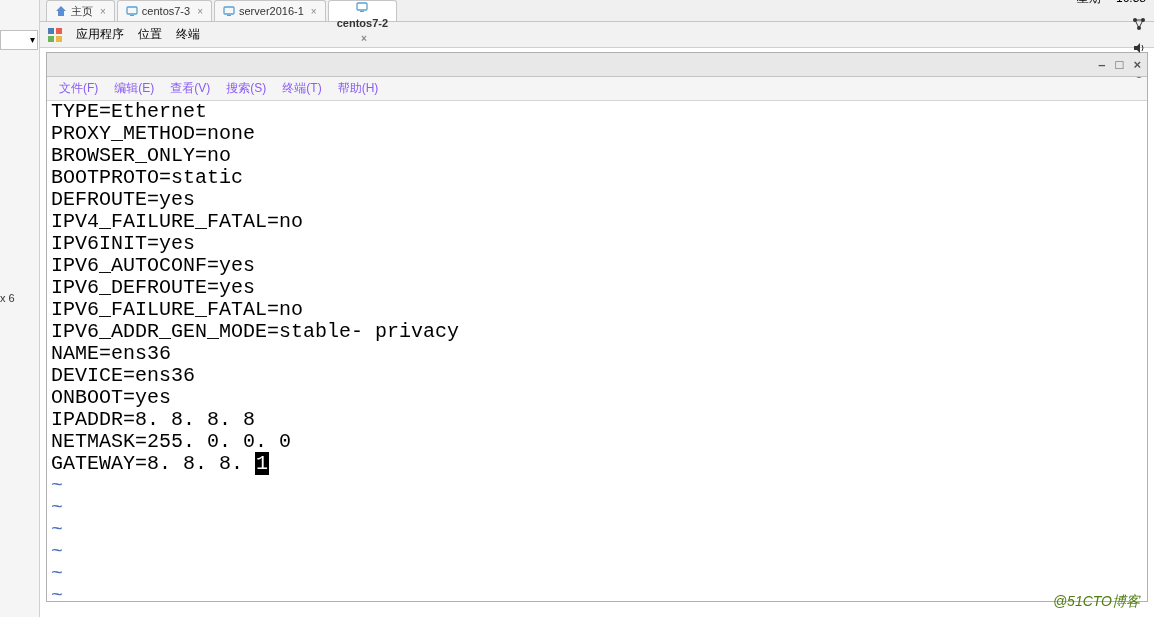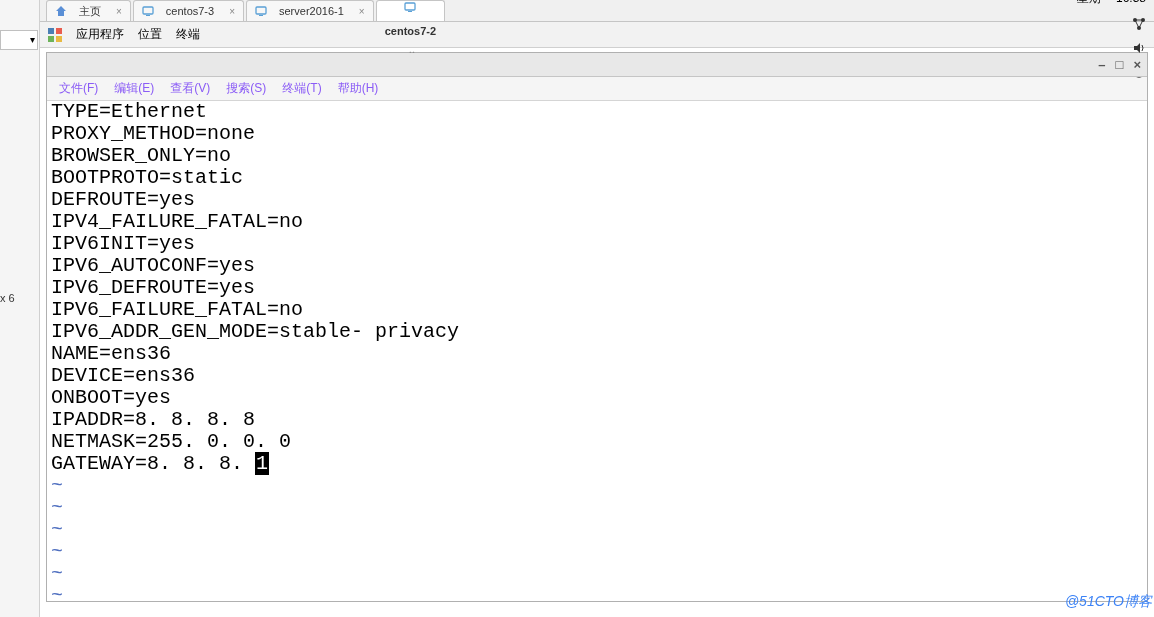--- a/index.html
+++ b/index.html
@@ -52,21 +52,21 @@
       height: 22px;
       background: #f0f0f0;
       border-bottom: 1px solid #c5c5c5;
       display: flex;
       align-items: stretch;
       padding-left: 6px;
     }
     .tab {
       display: flex;
       align-items: center;
-      gap: 12px;
+      gap: 4px;
       padding: 0 8px;
       border: 1px solid #c5c5c5;
       border-bottom: none;
       background: #f7f7f7;
       margin-right: 2px;
       border-radius: 3px 3px 0 0;
       font-size: 11px;
       color: #333;
       cursor: pointer;
     }
@@ -167,24 +167,24 @@
       white-space: pre;
     }
     .tilde { color: #5070c0; }
     .cursor-block {
       background: #000;
       color: #fff;
       padding: 0 1px;
     }
     .watermark {
       position: absolute;
-      right: 2px;
+      right: 14px;
       bottom: 6px;
       font-size: 14px;
-      color: #3b82f6;
+      color: #4d7c0f;
       font-style: italic;
     }
     .tray-icon {
       width: 14px;
       height: 14px;
       display: inline-flex;
       align-items: center;
       justify-content: center;
     }
   </style>

